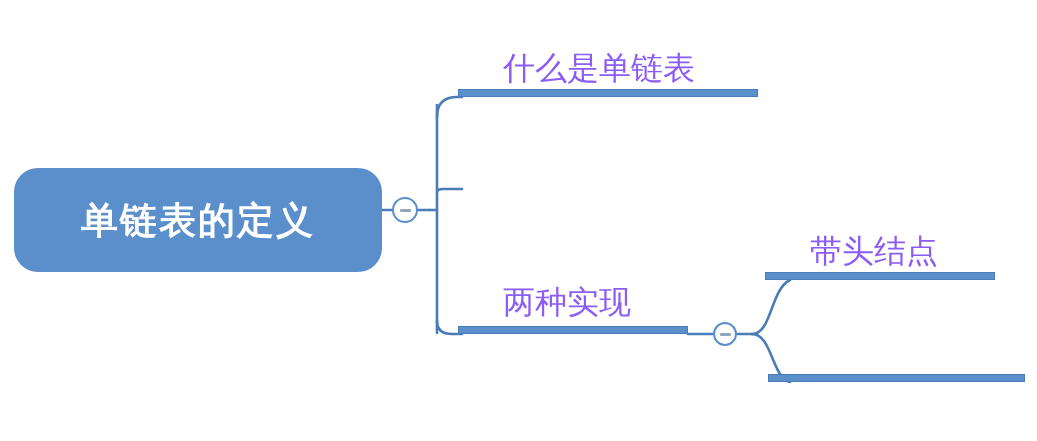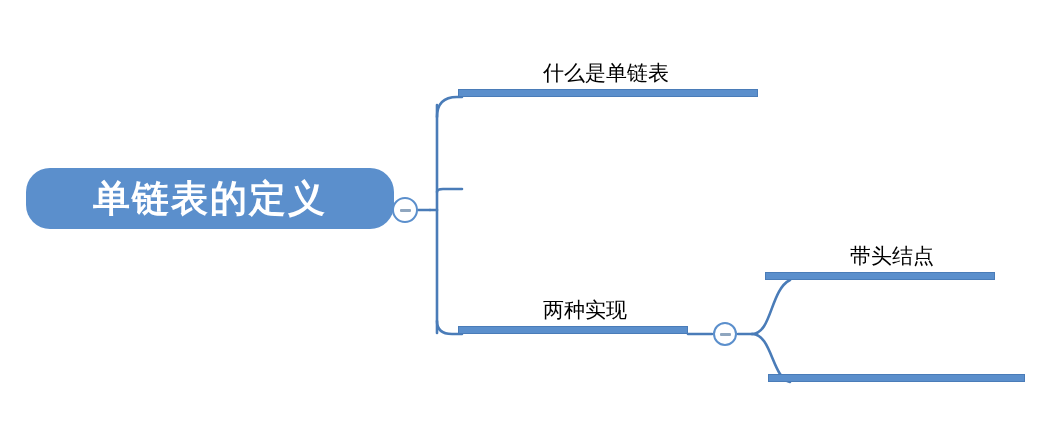--- a/index.html
+++ b/index.html
@@ -23,24 +23,24 @@
     left: 0;
     top: 0;
     width: 1037px;
     height: 441px;
     pointer-events: none;
   }
 
   
   .root-node {
     position: absolute;
-    left: 26px;
+    left: 14px;
     top: 168px;
     width: 368px;
-    height: 61px;
+    height: 104px;
     background: #5B8FCC;
     border-radius: 24px;
     display: flex;
     align-items: center;
     justify-content: center;
     box-sizing: border-box;
   }
   .root-label {
     color: #ffffff;
     font-size: 37px;
@@ -50,26 +50,25 @@
     white-space: nowrap;
   }
 
   
   .topic {
     position: absolute;
   }
   .topic-label {
     position: absolute;
     white-space: nowrap;
-    color: #000000;
-    font-size: 21px;
+    color: #8b5cf6;
+    font-size: 32px;
     line-height: 1;
     bottom: 13px;
     left: 45px;
-    margin-left: 40px;
   }
   .topic-bar {
     position: absolute;
     left: 0;
     bottom: 0;
     height: 8px;
     background: #5B8FCC;
     border: 1px solid #4A7CB8;
     box-sizing: border-box;
   }
@@ -134,21 +133,21 @@
   <div class="toggle" style="left:392px; top:197px;">
     <span class="minus"></span>
   </div>
 
   <div class="topic" style="left:458px; top:20px; width:300px; height:77px;">
     <span class="topic-label">什么是单链表</span>
     <span class="topic-bar" style="width:300px;"></span>
   </div>
 
 
-  <div class="topic" style="left:458px; top:257px; width:230px; height:77px;">
+  <div class="topic" style="left:458px; top:257px; width:230px; height:77px;font-family:Liberation Mono, monospace;">
     <span class="topic-label">两种实现</span>
     <span class="topic-bar" style="width:230px;"></span>
   </div>
 
   <div class="toggle toggle-sub" style="left:713px; top:322px;">
     <span class="minus"></span>
   </div>
 
   <div class="topic" style="left:765px; top:203px; width:230px; height:77px;font-family:Liberation Serif, serif;">
     <span class="topic-label">带头结点</span>

